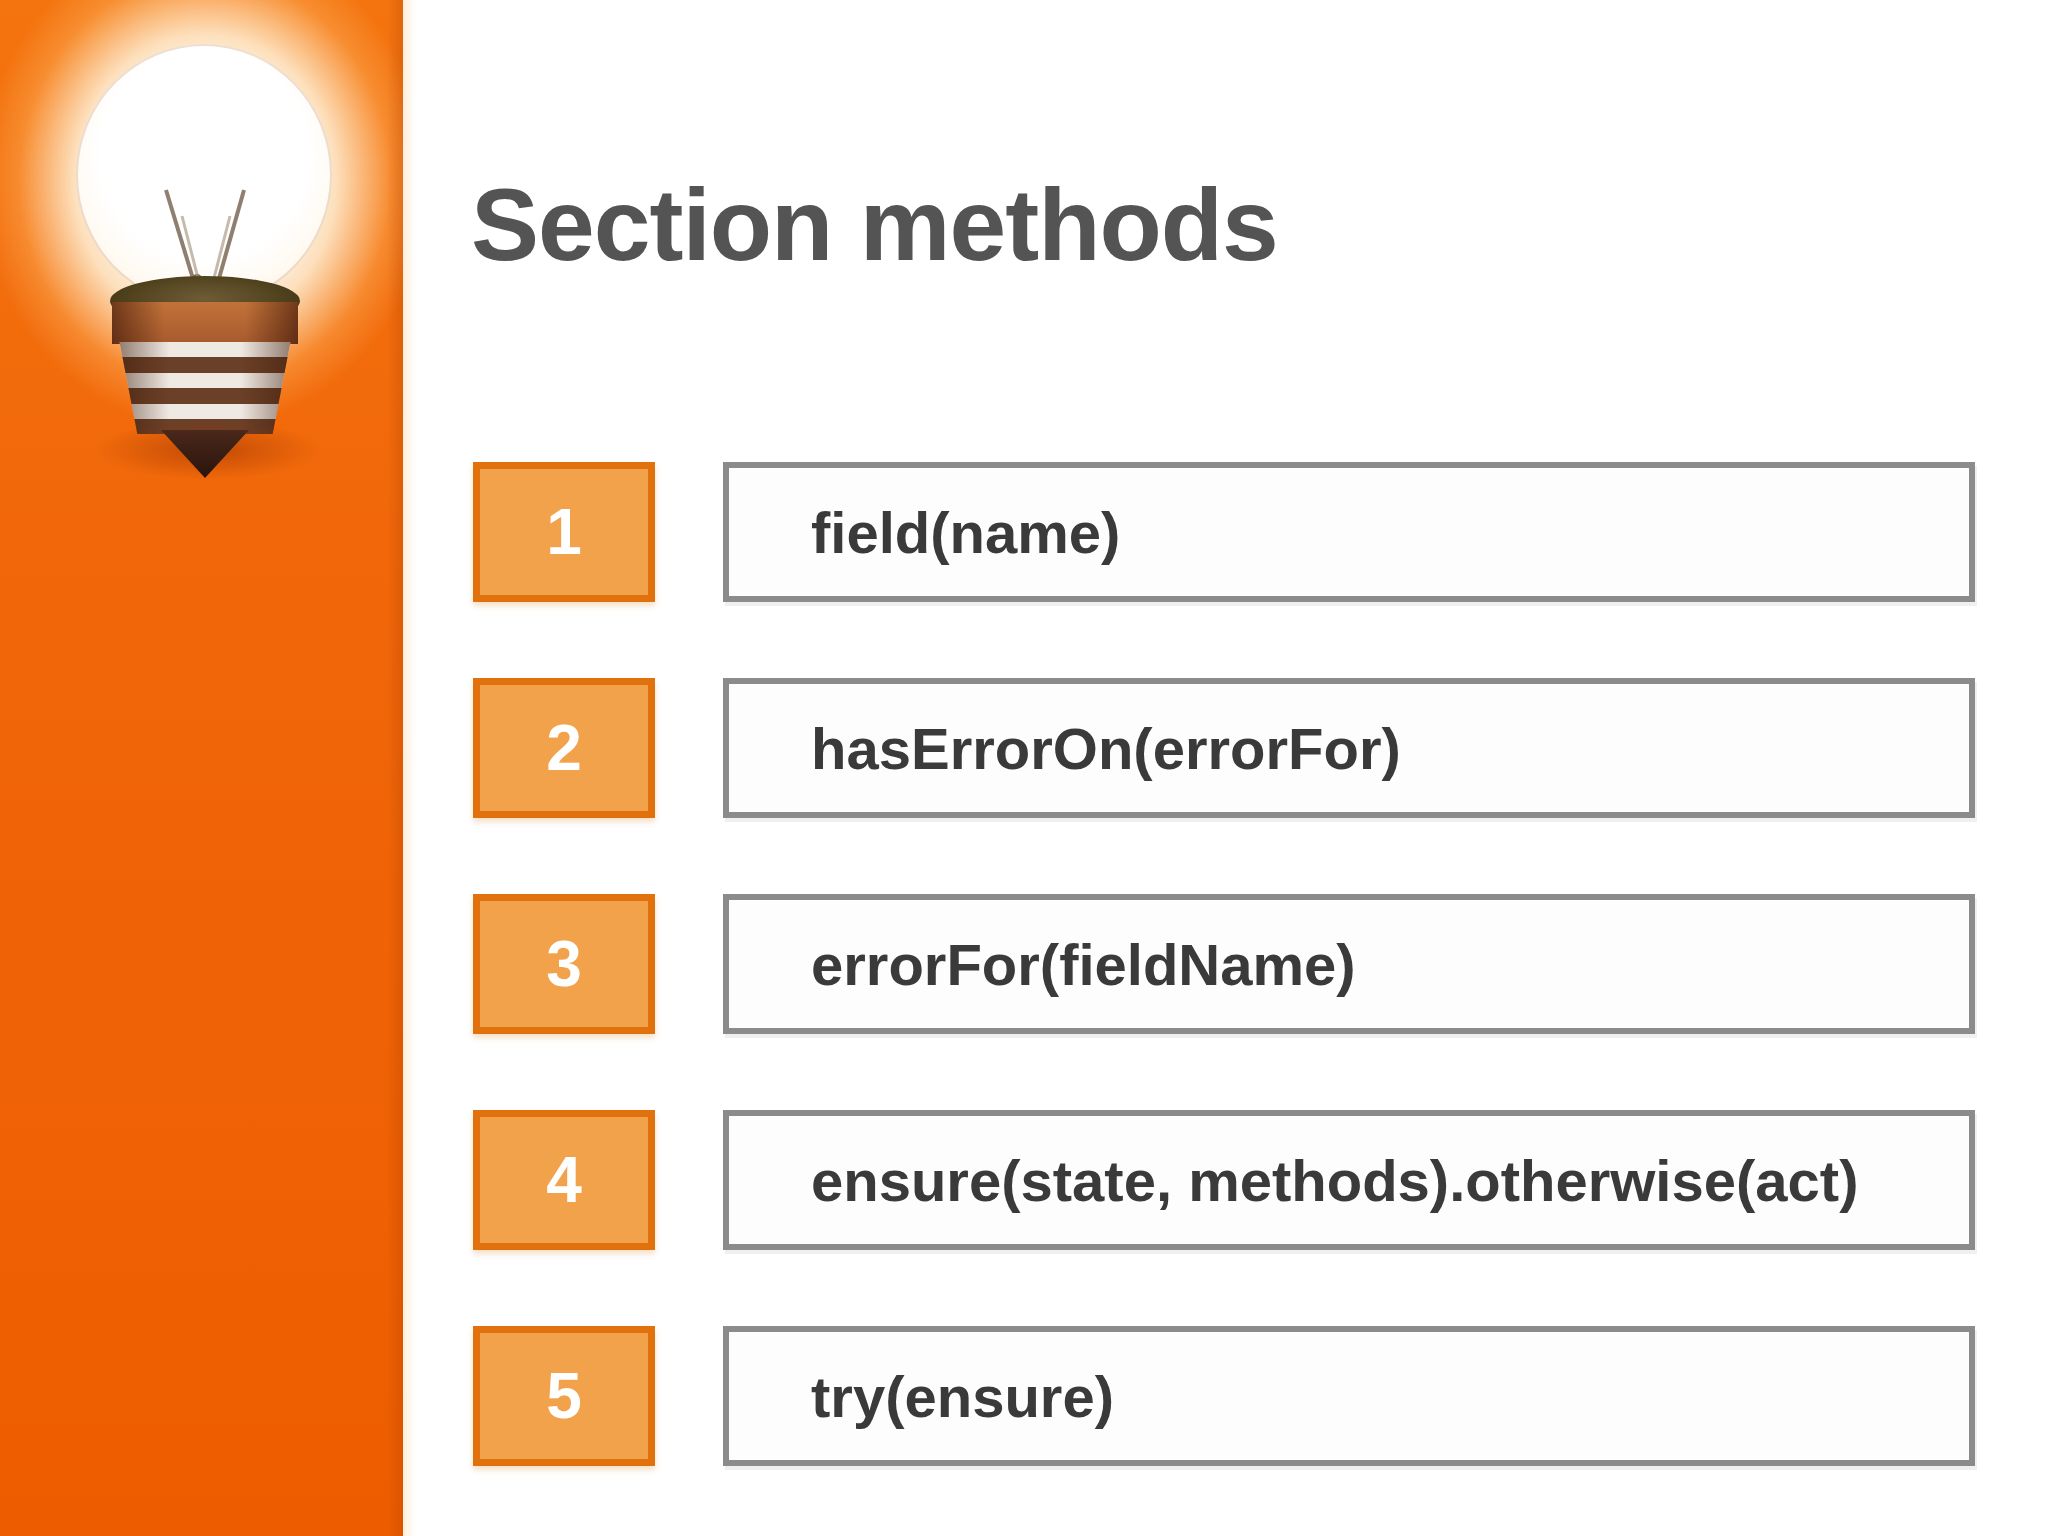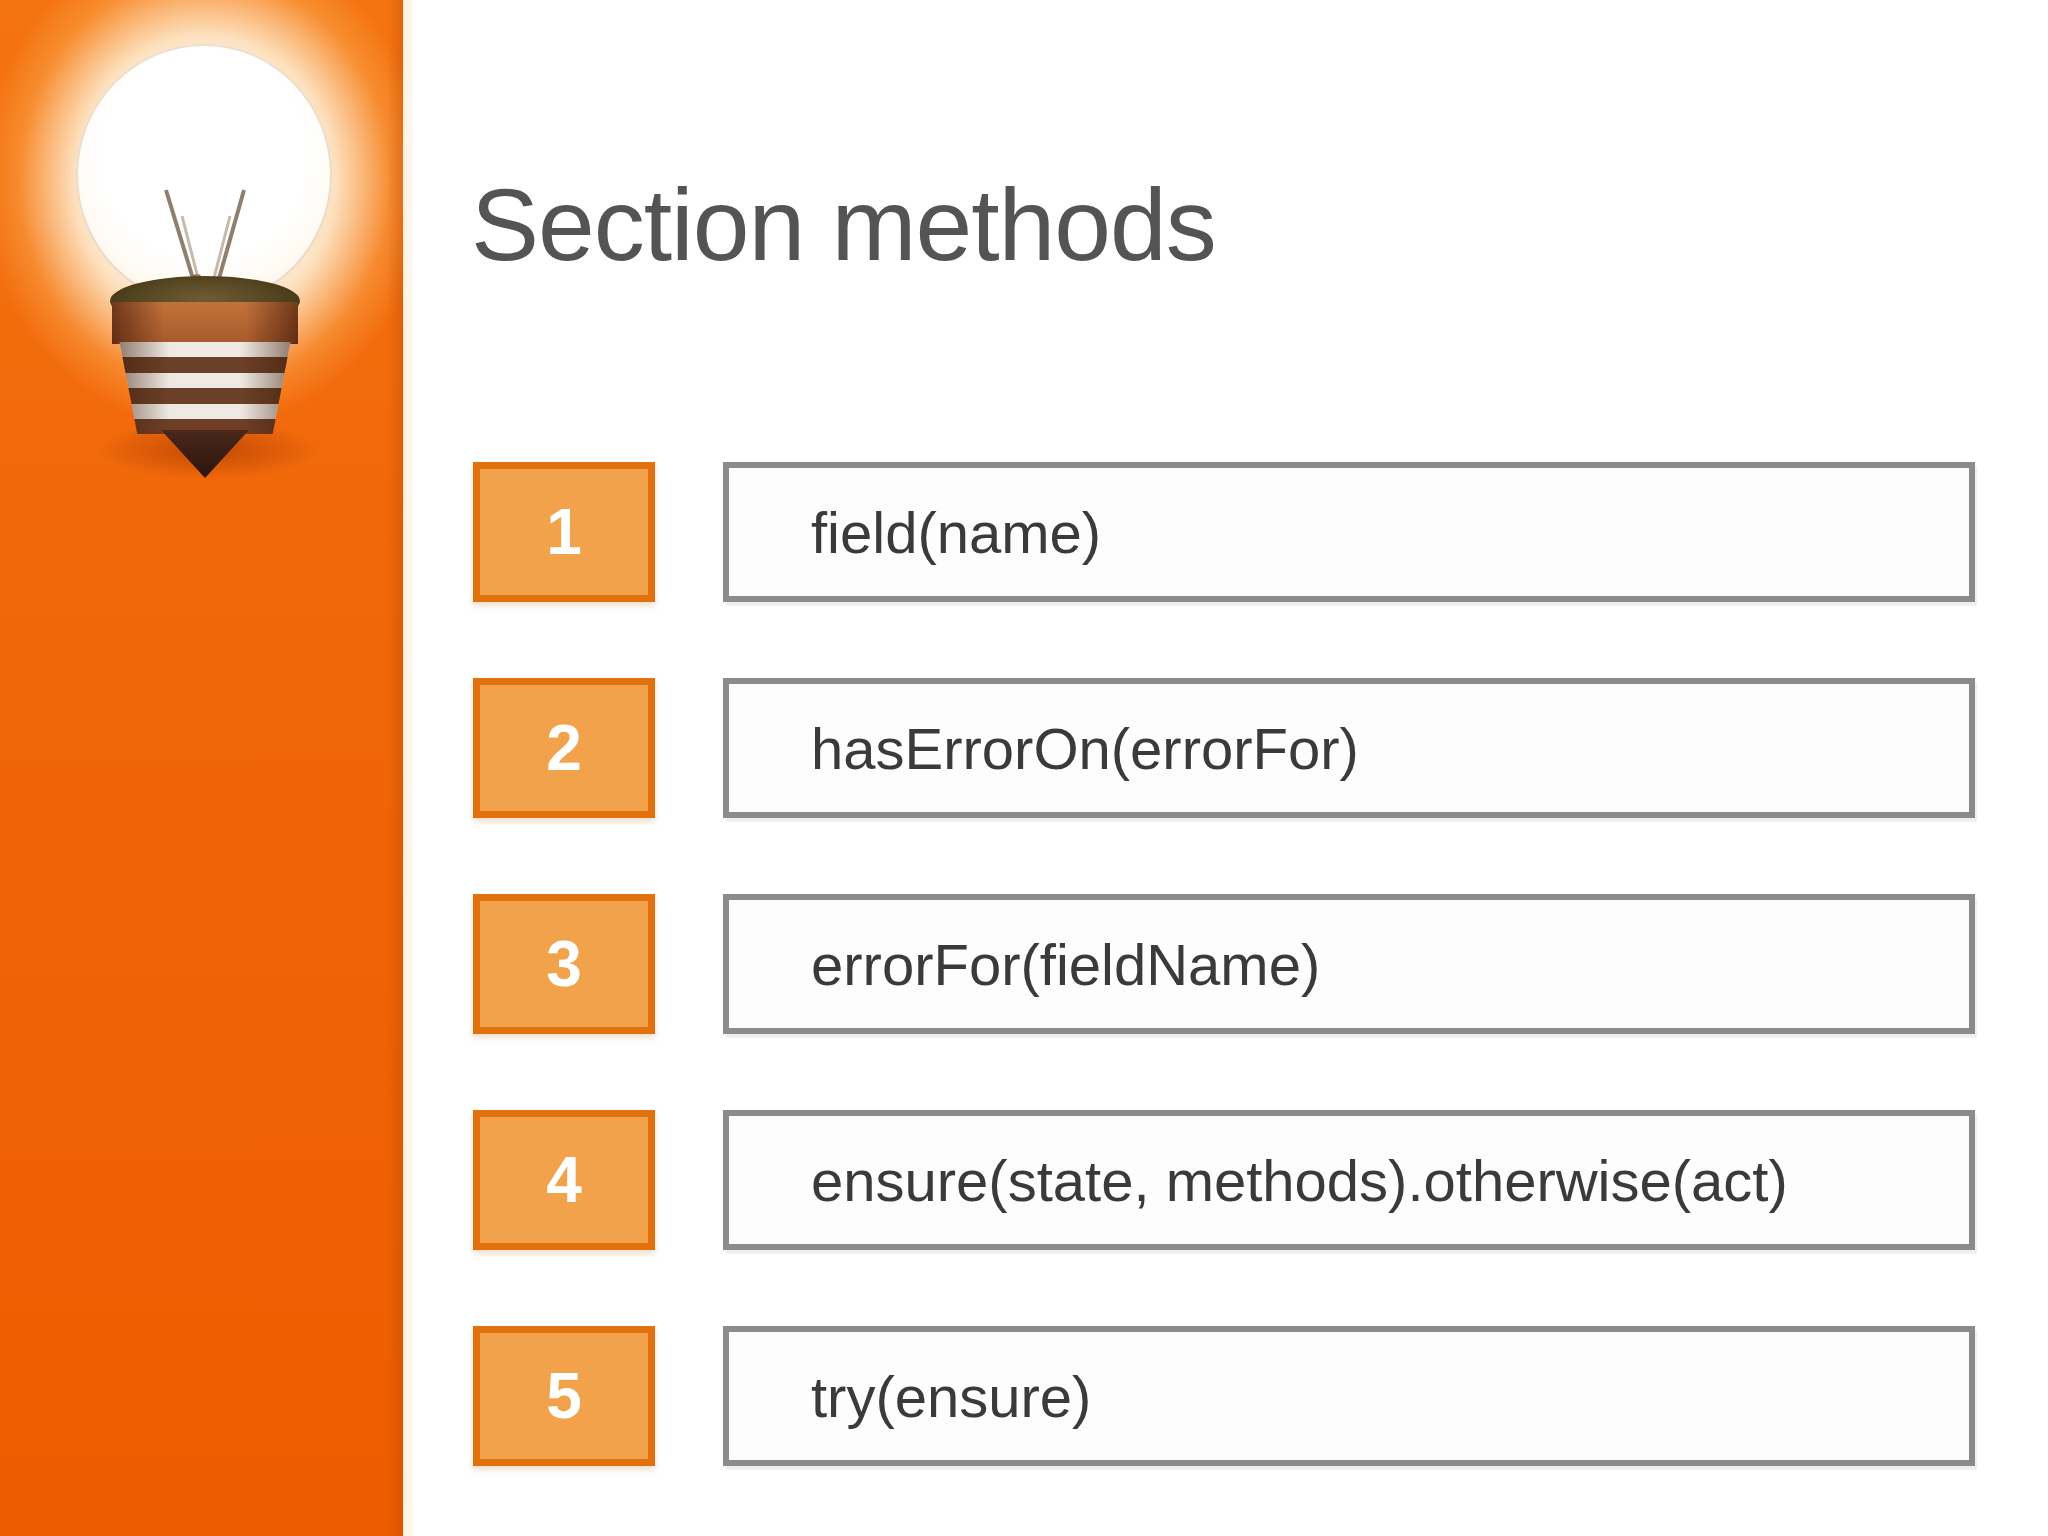--- a/index.html
+++ b/index.html
@@ -82,21 +82,21 @@
   }
   .bulb .bulb-shadow{
     position:absolute;left:88px;top:418px;width:240px;height:64px;
     background:radial-gradient(ellipse at center,rgba(155,50,0,0.55) 0%,rgba(155,50,0,0) 66%);
   }
 
   
   .content{position:absolute;left:415px;top:0;right:0;bottom:0;background:#ffffff;}
   .page-title{
     position:absolute;left:56px;top:172px;
-    font-size:102px;font-weight:400;line-height:1.05;
+    font-size:102px;font-weight:700;line-height:1.05;
     color:var(--title-text);
     letter-spacing:-1px;
     white-space:nowrap;
   }
   .items{
     position:absolute;left:58px;top:462px;width:1502px;
   }
   .row{
     display:flex;align-items:stretch;height:140px;margin-bottom:76px;
   }
@@ -108,21 +108,21 @@
     color:var(--number-text);
     font-size:64px;font-weight:700;
     box-shadow:0 4px 6px rgba(210,130,40,0.25);
   }
   .text-box{
     flex:1 1 auto;height:140px;margin-left:68px;
     background:var(--text-box-fill);
     border:6px solid var(--text-box-border);
     display:flex;align-items:center;
     padding-left:82px;padding-right:20px;
-    font-size:58px;font-weight:400;
+    font-size:58px;font-weight:700;
     color:var(--item-text);
     white-space:nowrap;
     box-shadow:2px 4px 0 rgba(0,0,0,0.06);
   }
 </style>
 </head>
 <body>
 
 <div class="slide">
 

